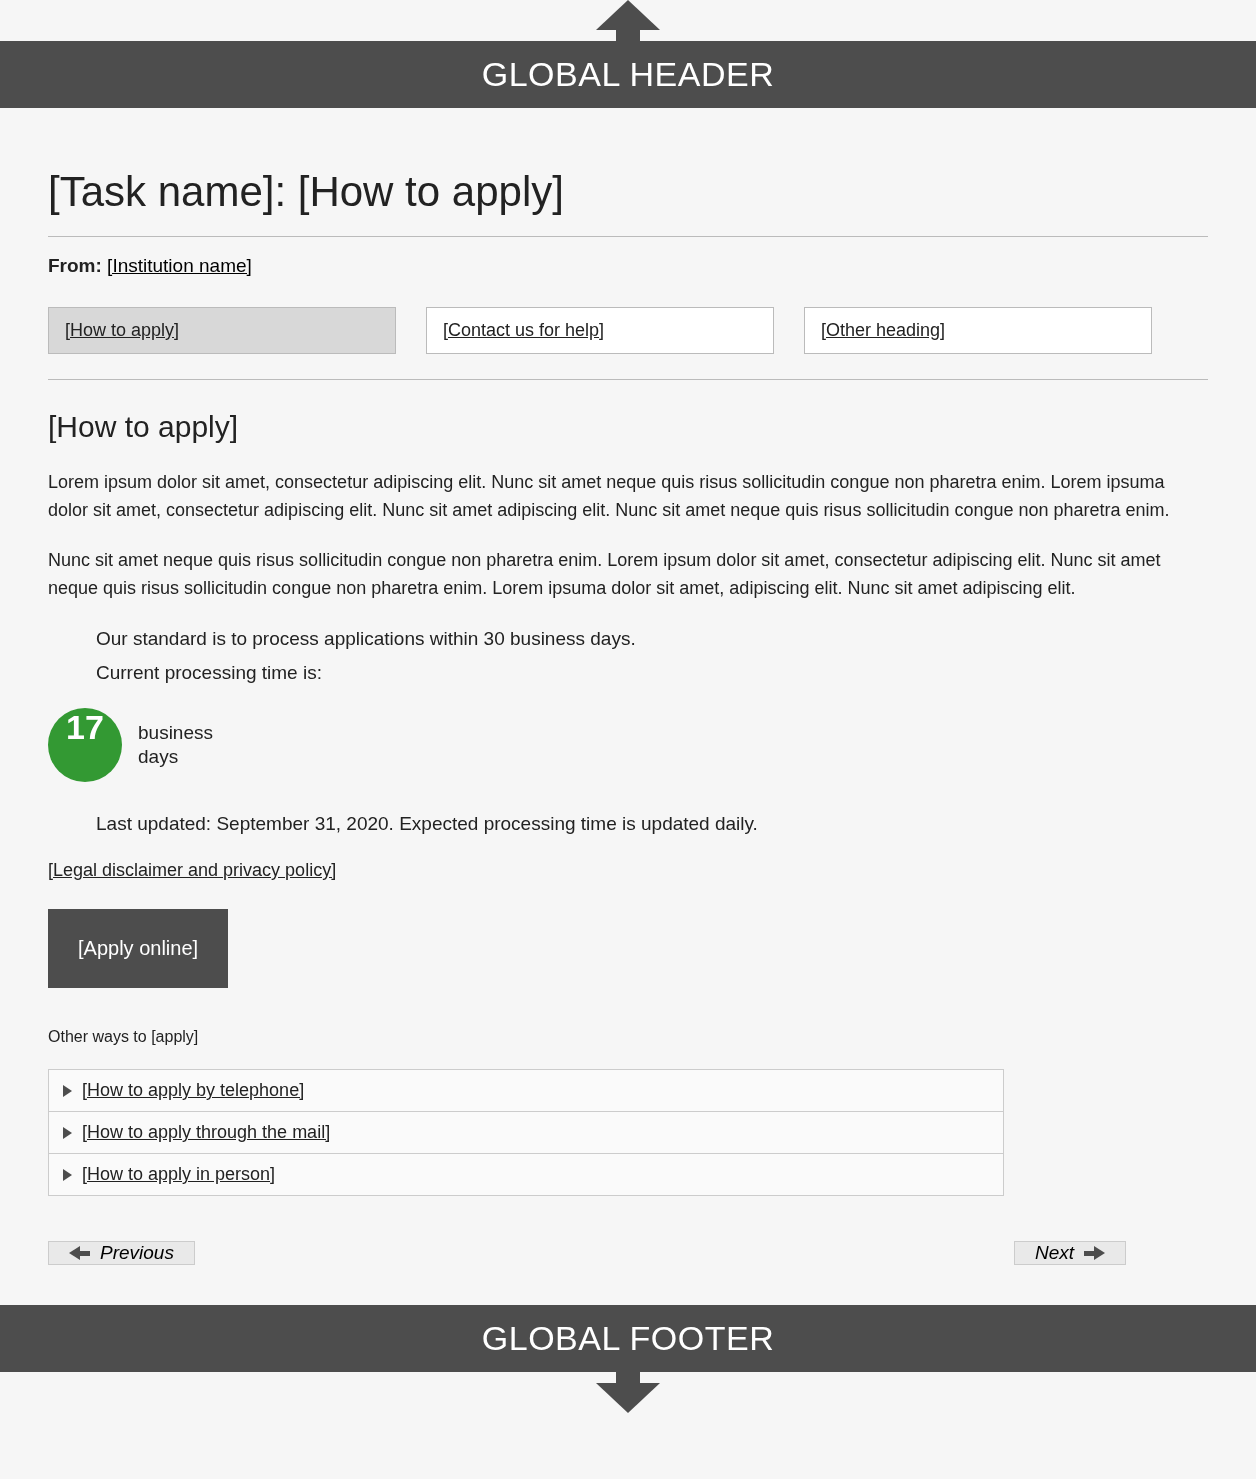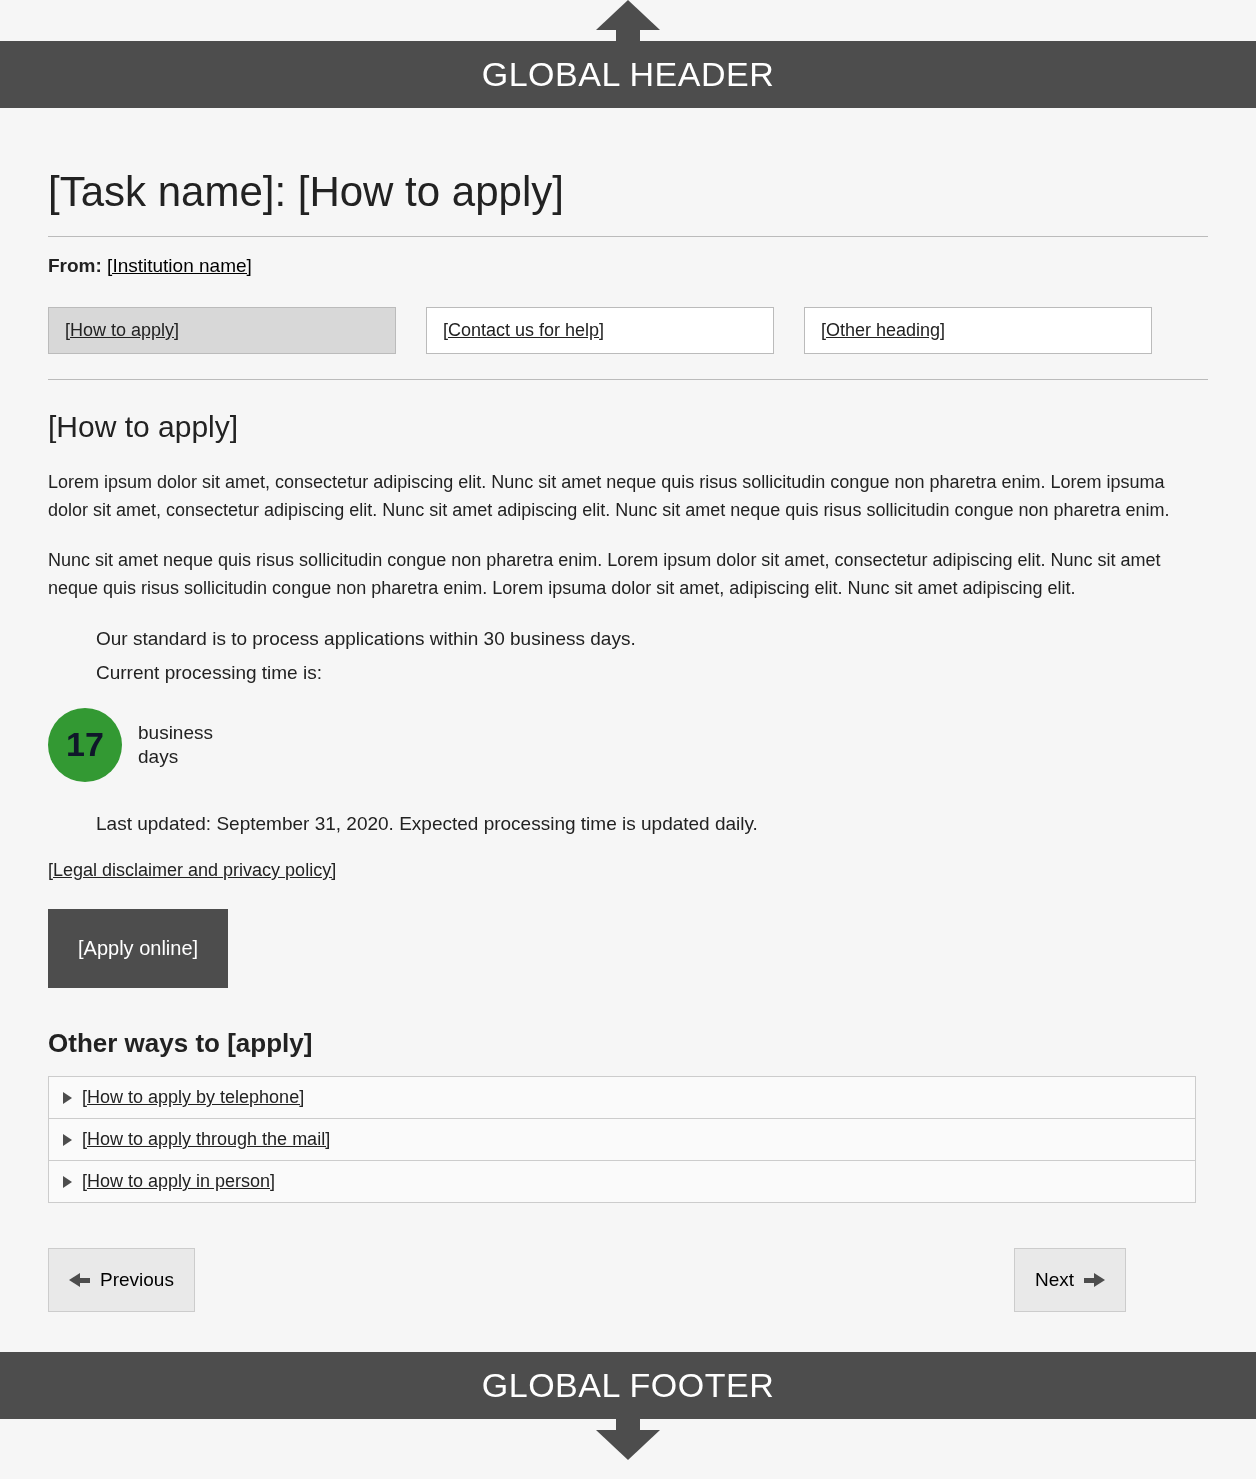--- a/index.html
+++ b/index.html
@@ -56,30 +56,30 @@
       font-size: 18px;
       text-decoration: underline;
       color: #222;
     }
     .sub-nav-item.active {
       background: #d8d8d8;
     }
 
     h2 { font-size: 30px; font-weight: 500; margin: 30px 0 25px; }
     h3 { font-size: 26px; font-weight: 400; margin: 35px 0 20px; }
-    h4 { font-size: 26px; font-weight: 700; margin: 30px 0 17px; }
+    h4 { font-size: 16px; font-weight: 400; margin: 30px 0 23px; }
     p { font-size: 18px; line-height: 1.55; margin-bottom: 22px; }
     .plain { font-size: 19px; line-height: 1.5; margin-bottom: 6px; margin-left: 48px; }
 
     .proc-row { display:flex; align-items:center; gap:16px; margin:20px 0 28px; }
     .circle {
       width: 74px; height: 74px; border-radius: 50%;
       background: #339933;
-      color: #0f172a;
-      display:flex; align-items:center; justify-content:center;
+      color: #ffffff;
+      display:flex; align-items:flex-start; justify-content:center;
       font-size: 34px; font-weight: 600;
     }
     .biz-days { font-size: 19px; line-height: 1.25; }
 
     .link-u { color:#222; text-decoration: underline; font-size: 18px; }
 
     .apply-btn {
       display:inline-block;
       background:#4d4d4d;
       color:#fff;
@@ -109,34 +109,34 @@
       border-left:9px solid #4d4d4d;
       flex-shrink:0;
     }
 
     .pager {
       display:flex; justify-content: space-between; margin-top: 45px;
     }
     .pager-btn {
       background:#e9e9e9;
       border:1px solid #ccc;
-      padding: 20px 20px;
+      padding: 0 20px;
       font-size: 19px;
-      display:flex; align-items:center; gap:10px;
+      display:flex; align-items:center; gap:10px;font-style:italic;
     }
     .arr-left, .arr-right {
       width:0;height:0;
       border-top:7px solid transparent;
       border-bottom:7px solid transparent;
     }
     .arr-left { border-right:11px solid #4d4d4d; }
     .arr-right { border-left:11px solid #4d4d4d; }
     .arr-stem { width:10px; height:5px; background:#4d4d4d; }
     .arr-wrap { display:flex; align-items:center; }
-    .accordion-wrap { width: 1148px; }
+    .accordion-wrap { width: 956px; }
   </style>
 </head>
 <body>
 
 <div>
   <div class="arrow-up"></div>
   <div class="arrow-stem-up" style="margin-top:-1px;"></div>
 </div>
 
 <div class="global-bar">

